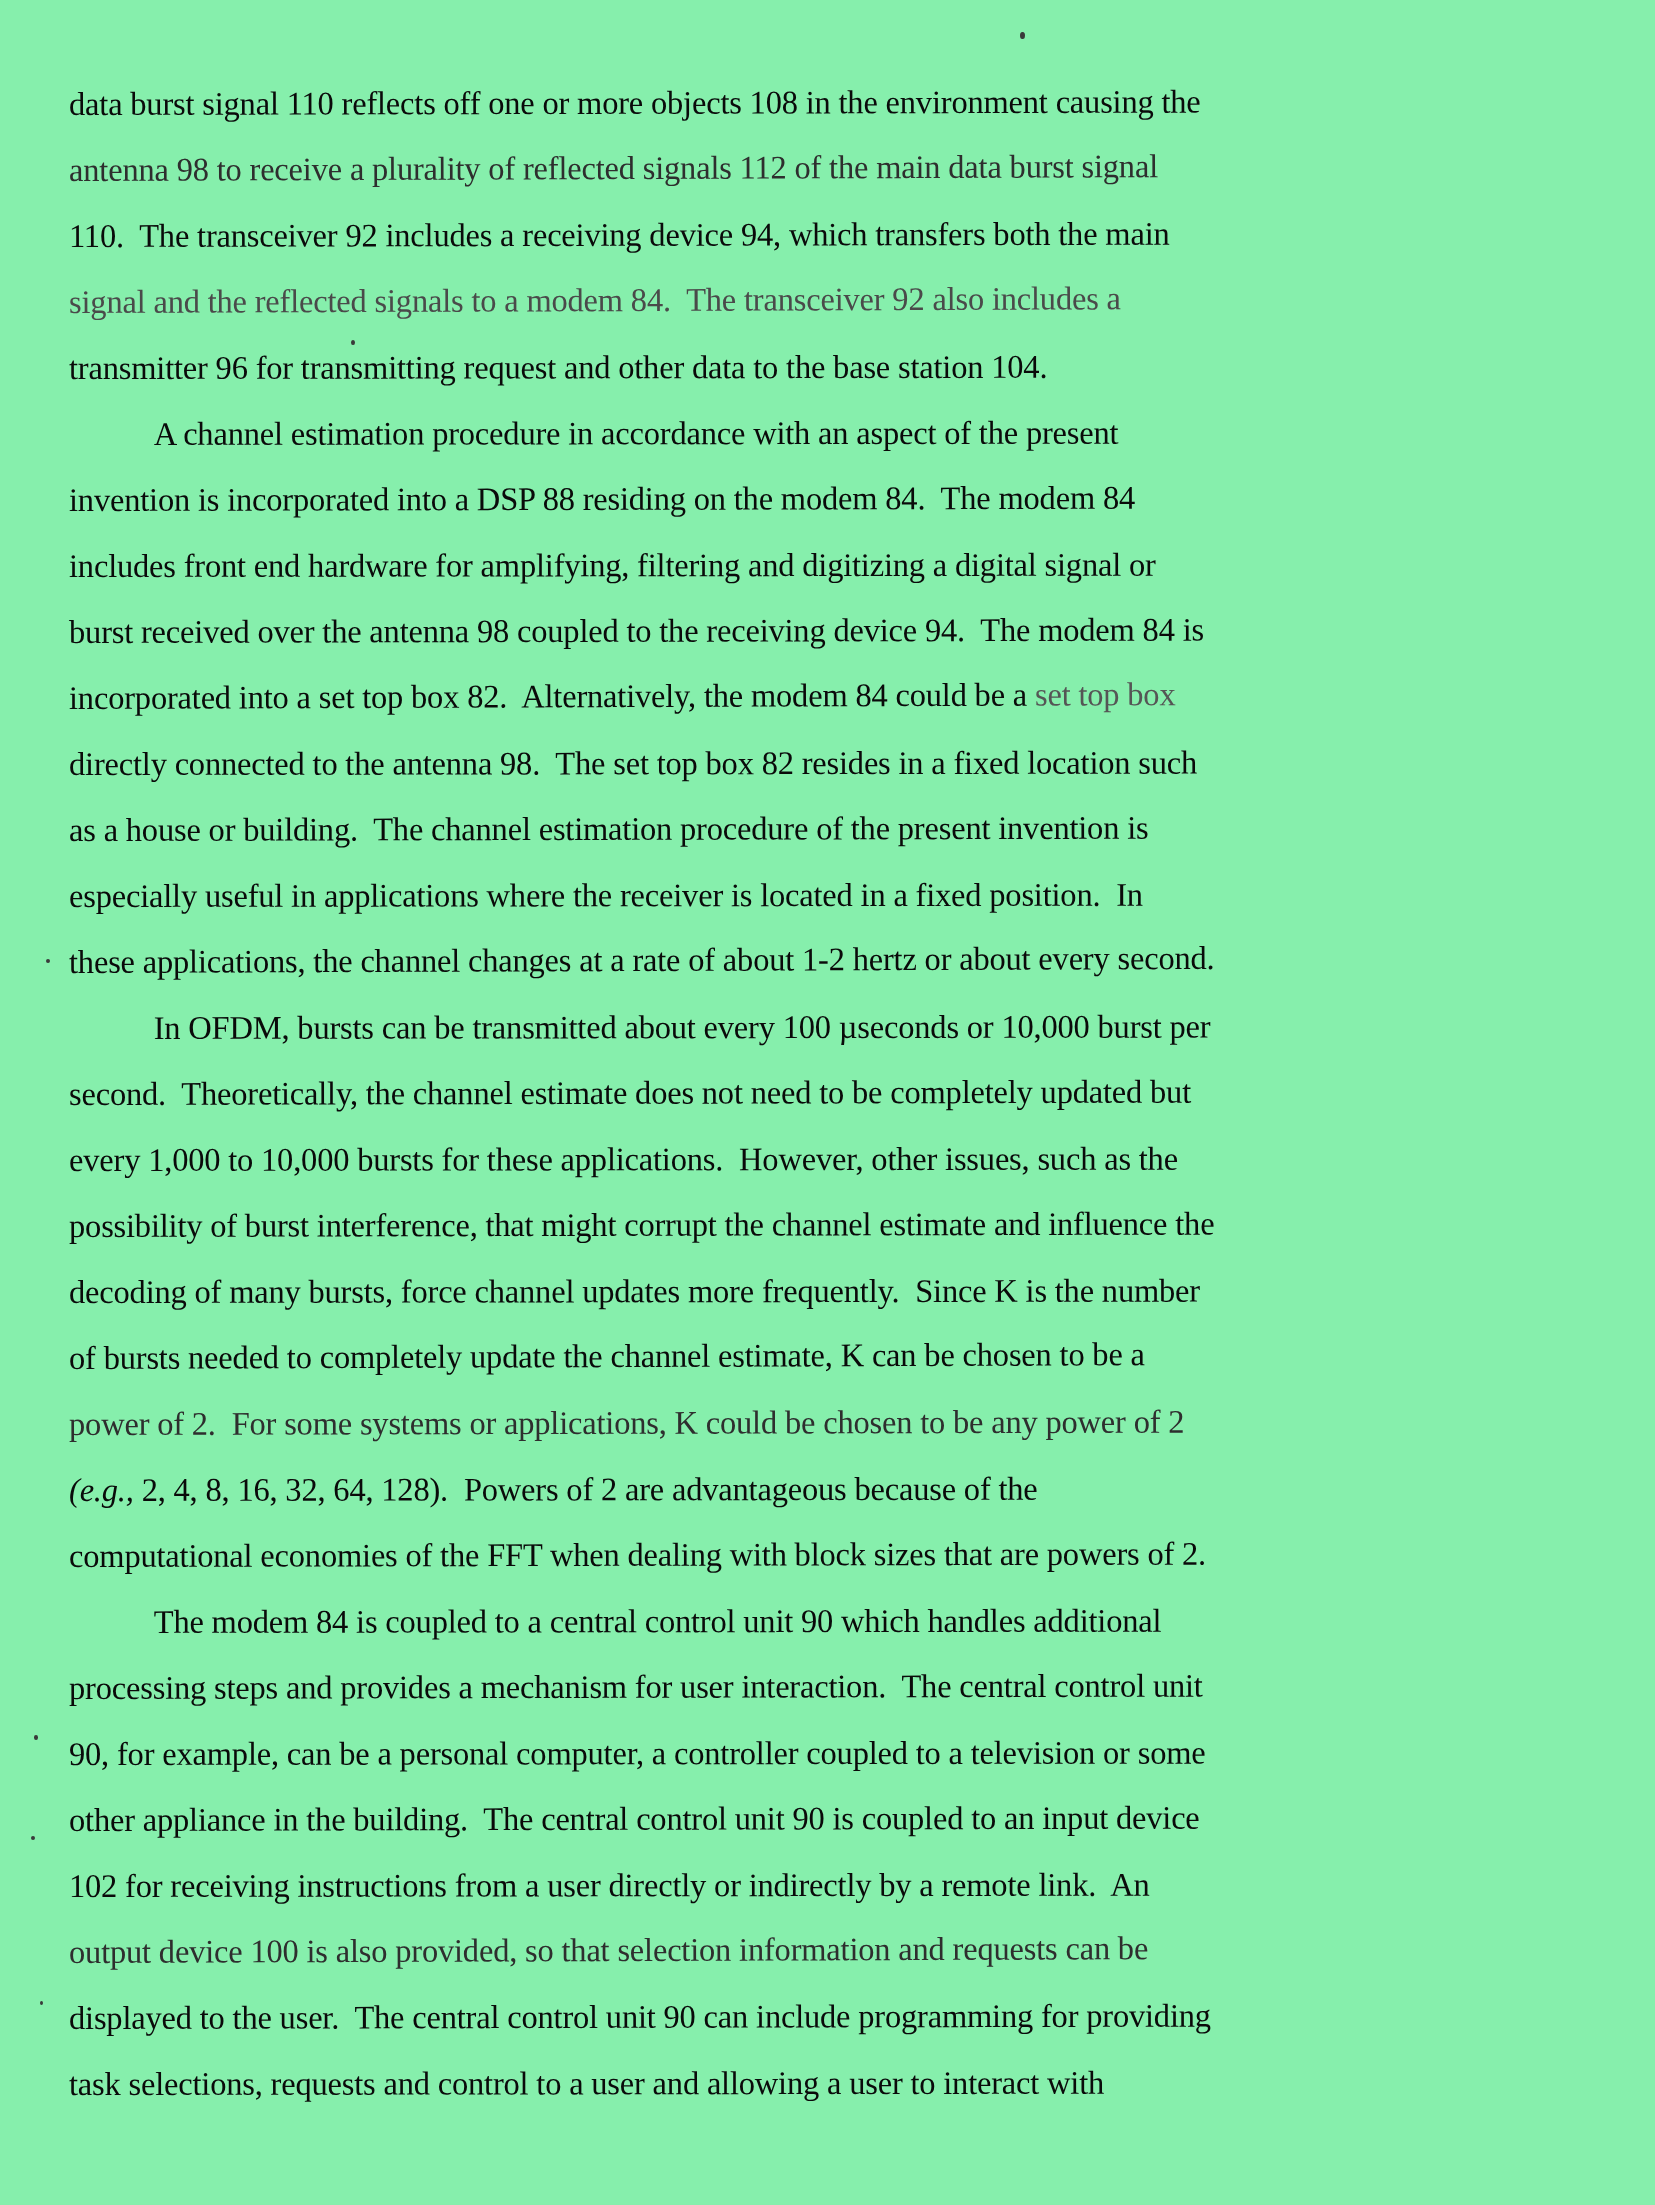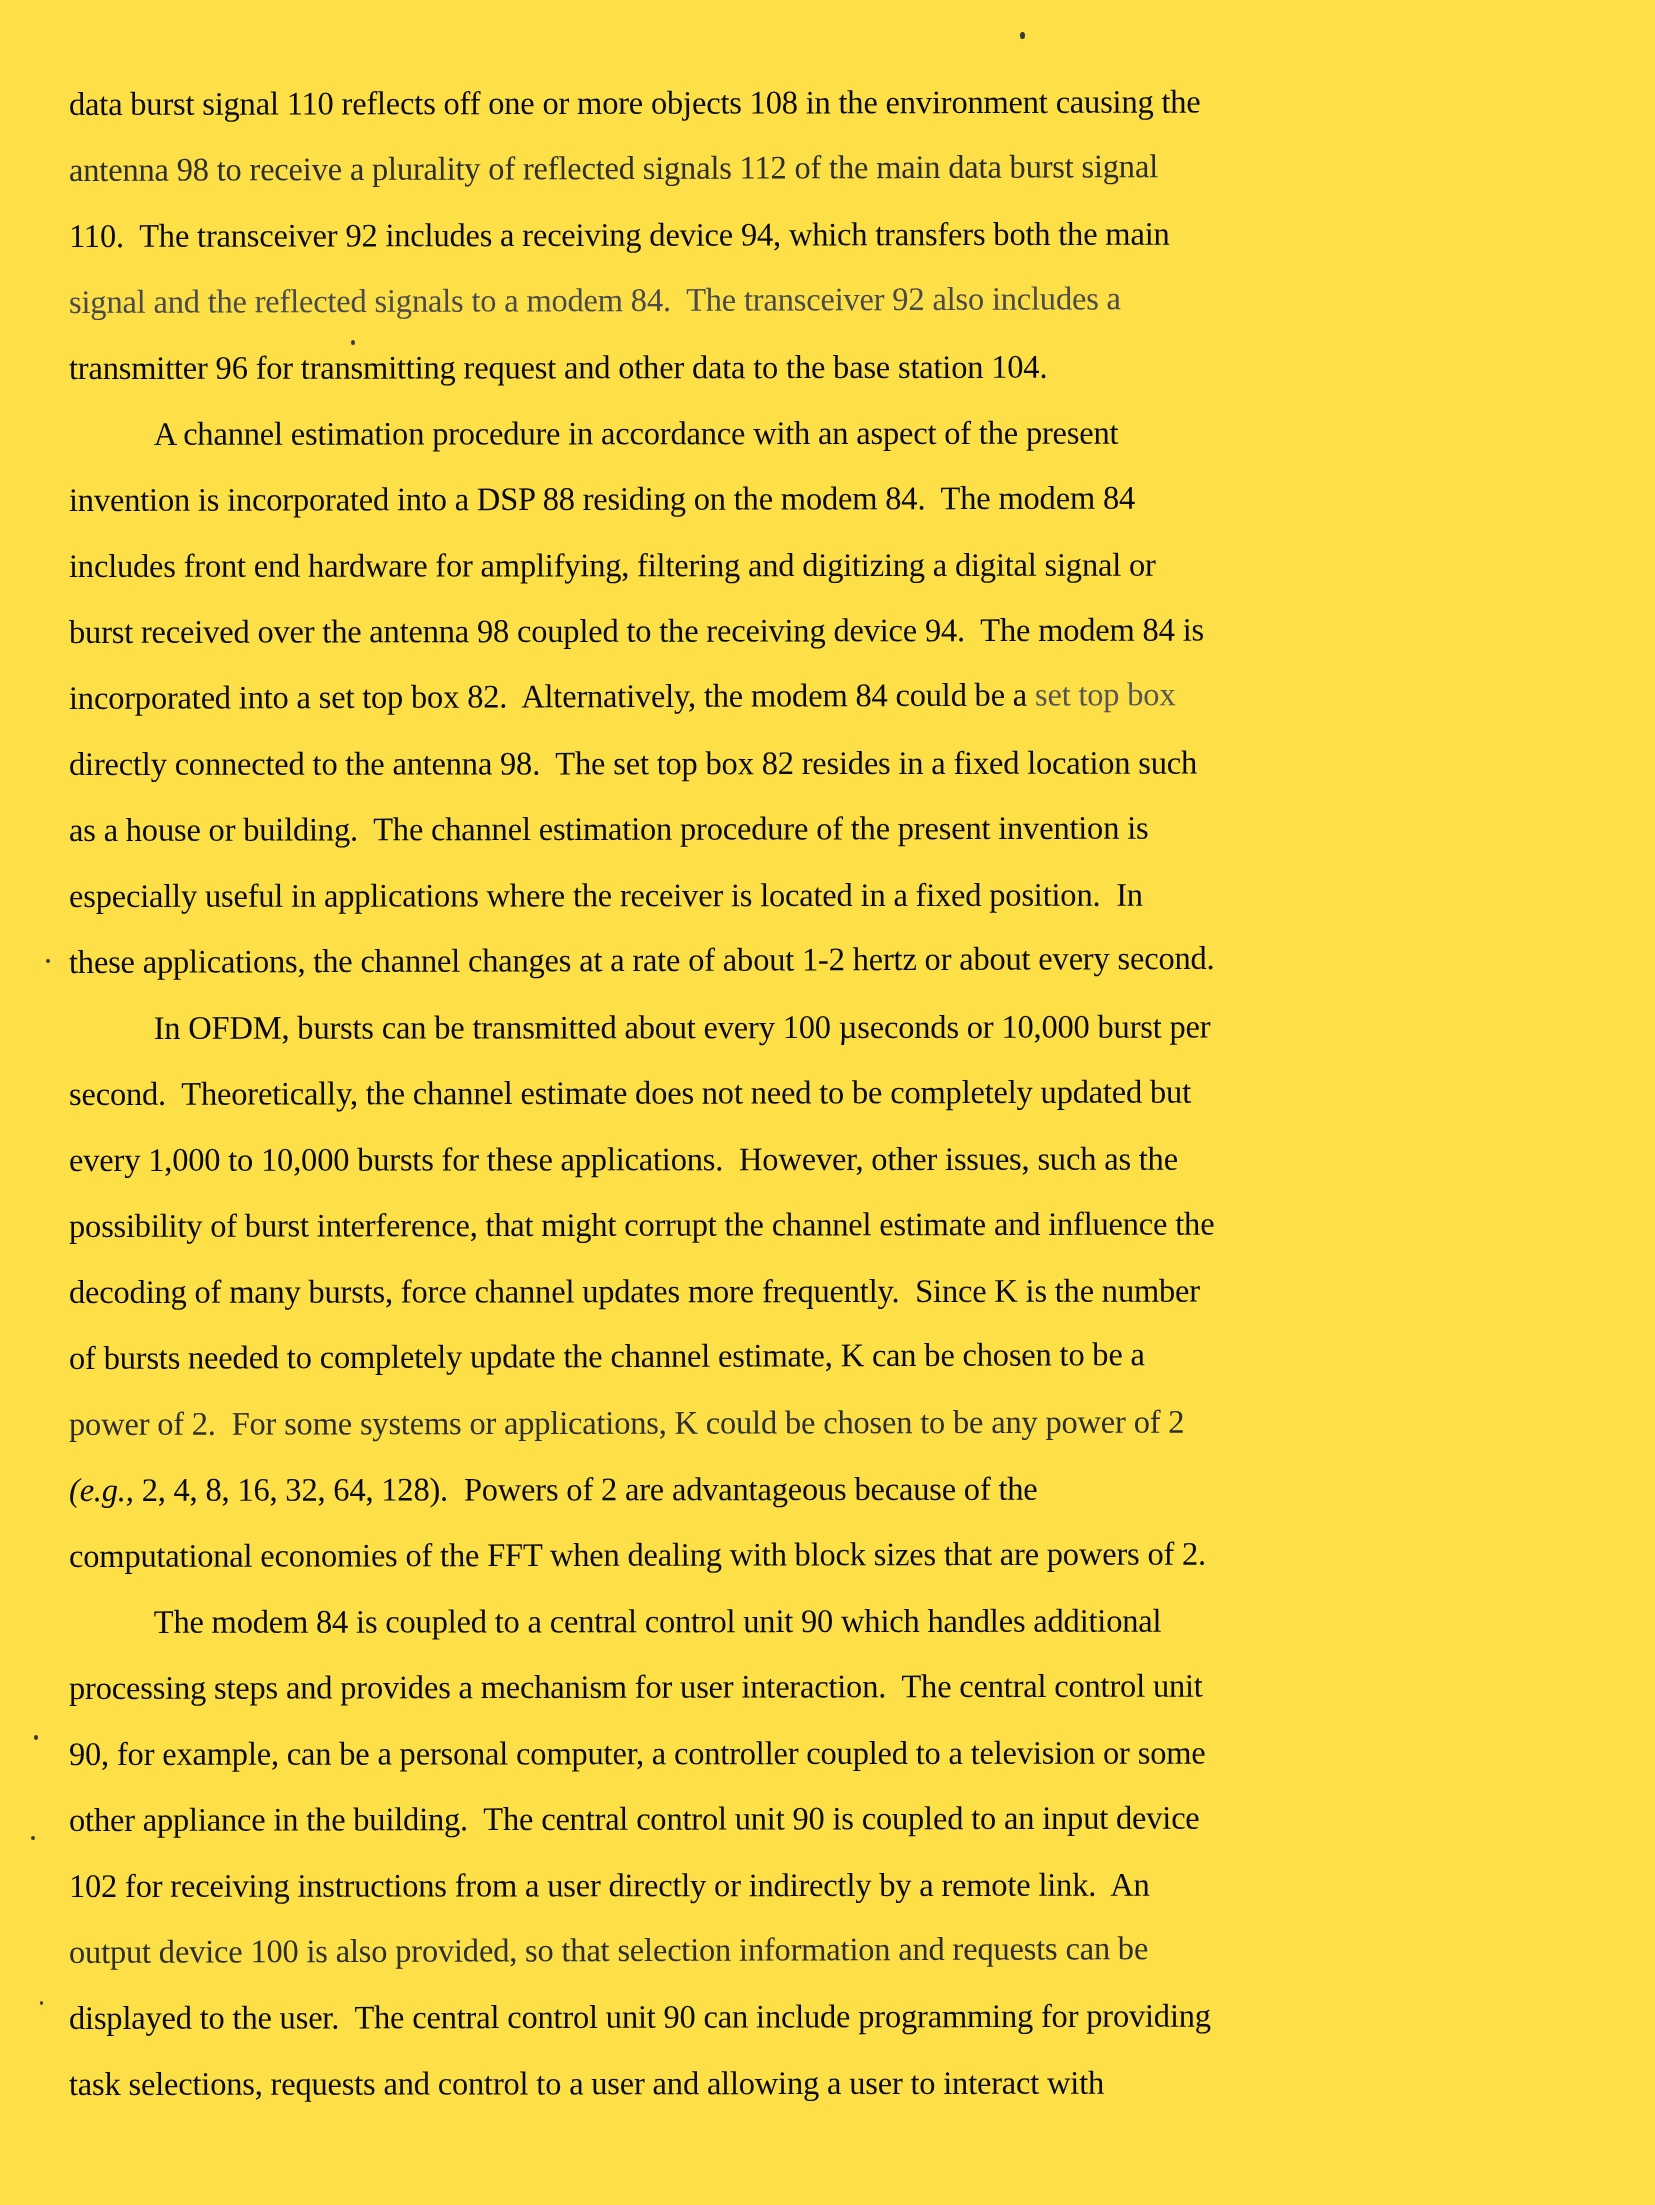--- a/index.html
+++ b/index.html
@@ -12,21 +12,21 @@
     height: 2205px;
     position: relative;
     font-family: "Liberation Serif", "DejaVu Serif", serif;
     overflow: hidden;
   }
 
   
   #page {
     position: absolute;
     inset: 0;
-    background: #fde047;
+    background: #86efac;
   }
 
   
   #doc-body {
     position: absolute;
     left: 69px;
     top: 71px;
     width: 1528px;
   }
 

